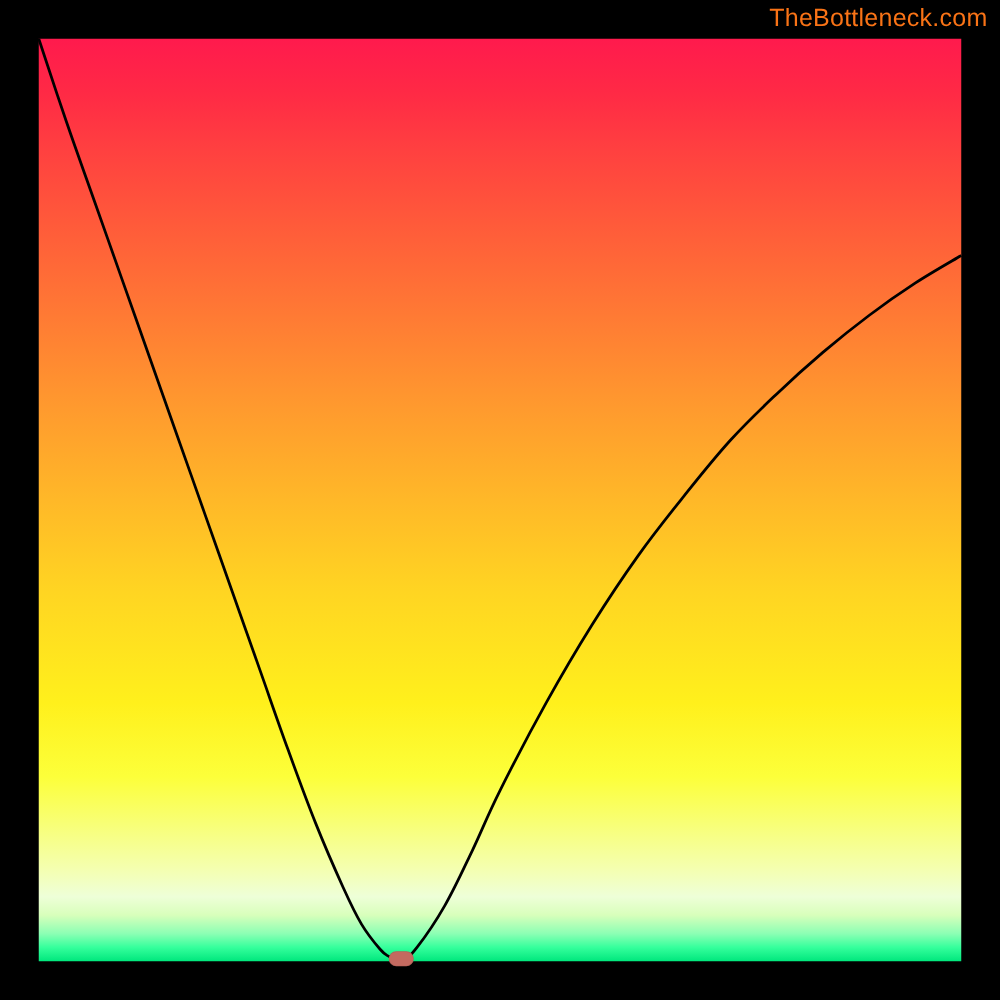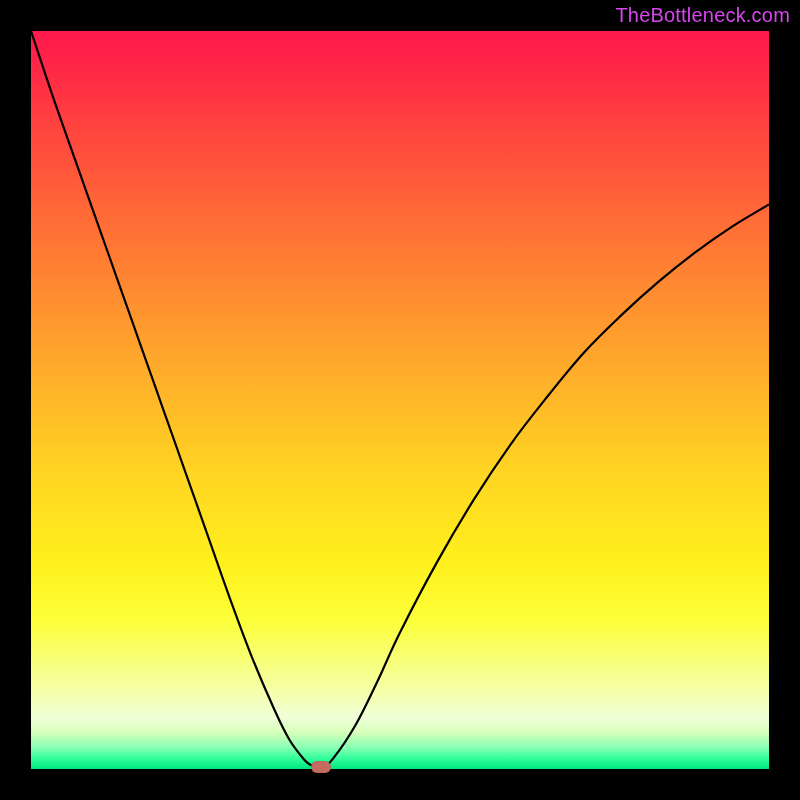--- a/index.html
+++ b/index.html
@@ -40,21 +40,21 @@
       #d8ffbb 95%,
       #8cffb4 97%,
       #35ff9c 98.5%,
       #00e77d 100%
     );
   }
   .watermark {
     position: absolute;
     top: 4px;
     right: 10px;
-    color: #d946ef;
+    color: #f97316;
     font-size: 20px;
     font-weight: 500;
     letter-spacing: 0.2px;
     z-index: 10;
   }
   svg.curve {
     position: absolute;
     left: 0;
     top: 0;
     width: 738px;

